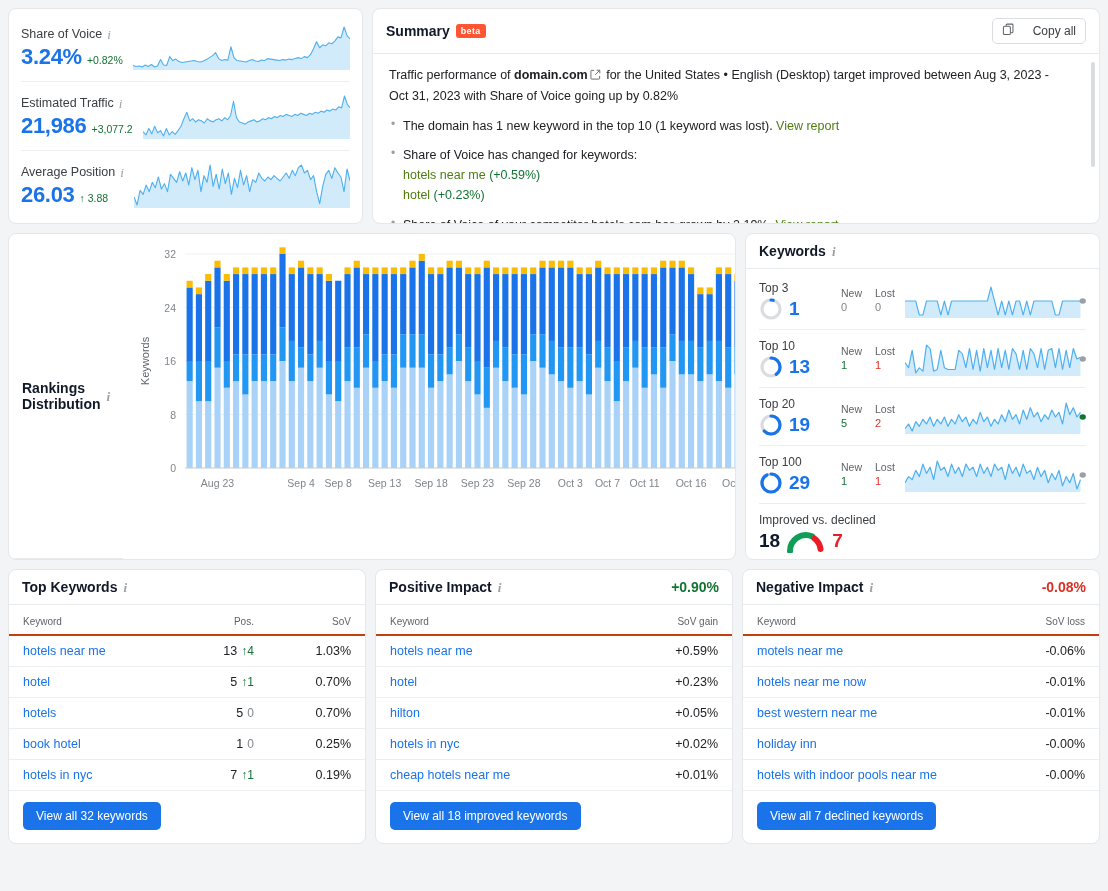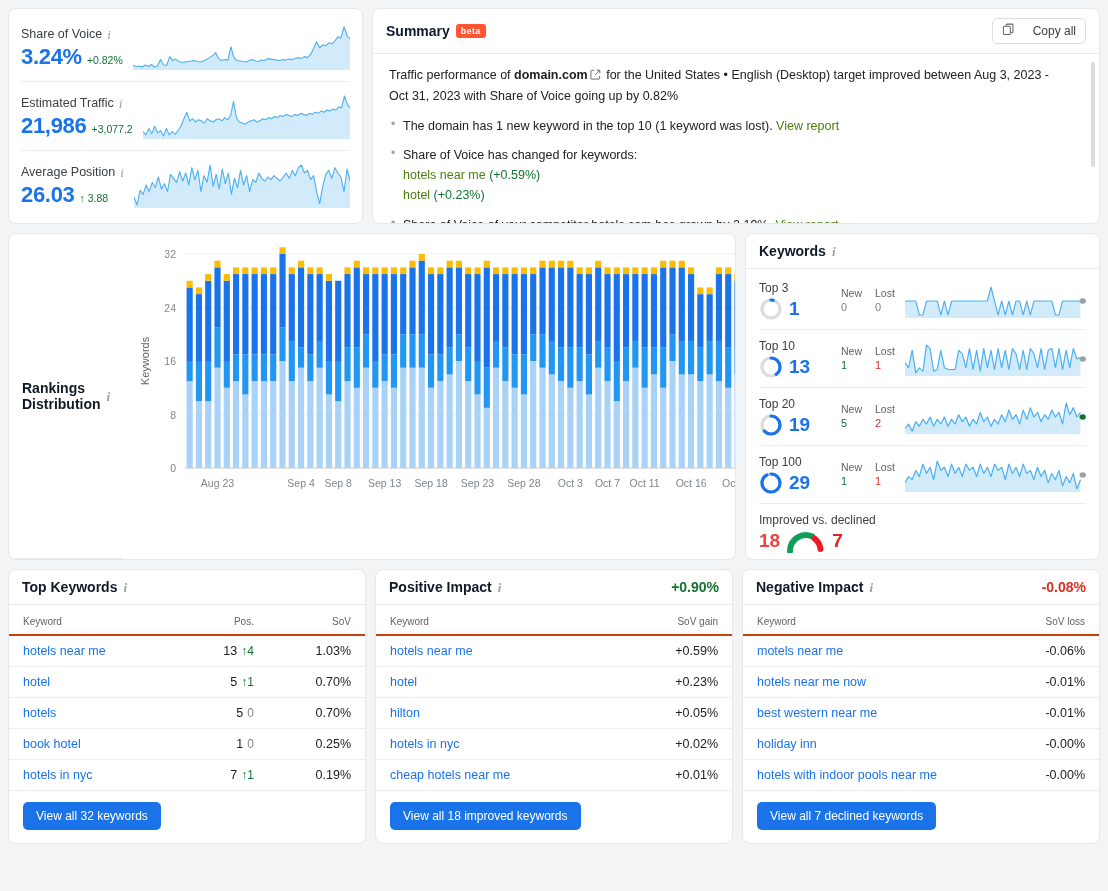--- a/index.html
+++ b/index.html
@@ -110,21 +110,21 @@
   .kw-nl { display: flex; gap: 13px; flex: none; }
   .kw-nl-col { text-align: left; }
   .kw-nl-lbl { font-size: 10.5px; color: #5f6368; line-height: 1.3; }
   .kw-nl-val { font-size: 11px; line-height: 1.3; }
   .kw-spark { flex: 1; height: 34px; }
   .improved {
     padding-top: 9px;
   }
   .improved-lbl { font-size: 12px; color: #3c4043; margin-bottom: 2px; }
   .improved-row { display: flex; align-items: center; gap: 6px; }
-  .imp-num { font-size: 19px; font-weight: bold; color: #ef4444; }
+  .imp-num { font-size: 19px; font-weight: bold; color: #0f172a; }
   .dec-num { font-size: 19px; font-weight: bold; color: #ea1c24; }
 
   
   .row3 { display: flex; gap: 9px; flex: 1; }
   .tbl-card { flex: 1; display: flex; flex-direction: column; }
   .impact-val { font-size: 14px; font-weight: bold; }
   .tbl { width: 100%; border-collapse: collapse; }
   .tbl th {
     font-size: 10px; font-weight: normal; color: #5f6368;
     text-align: left; padding: 11px 14px 7px 14px;

